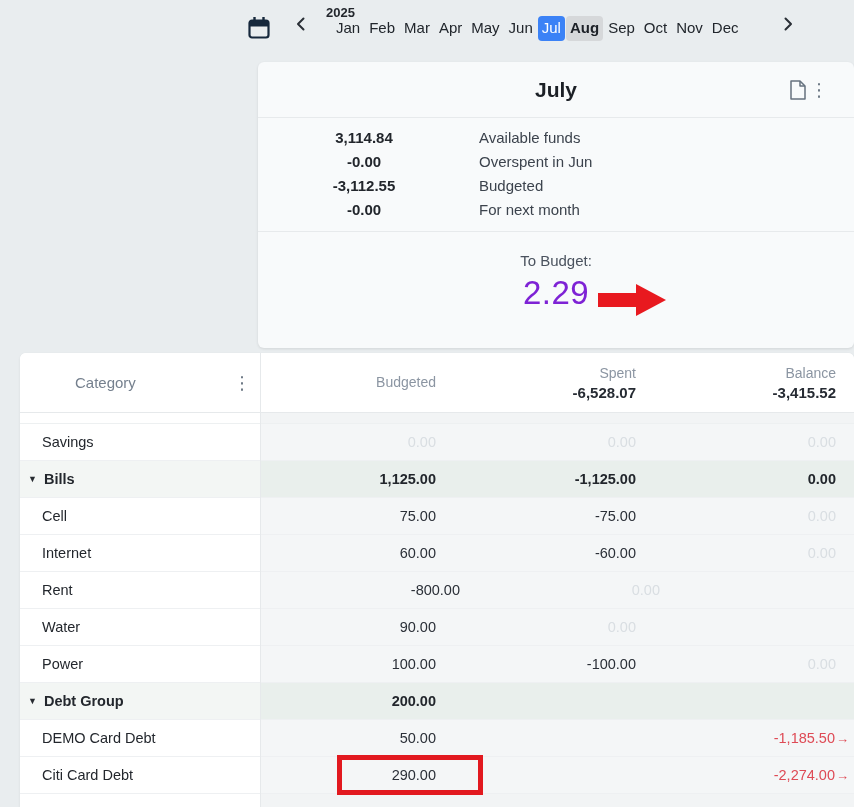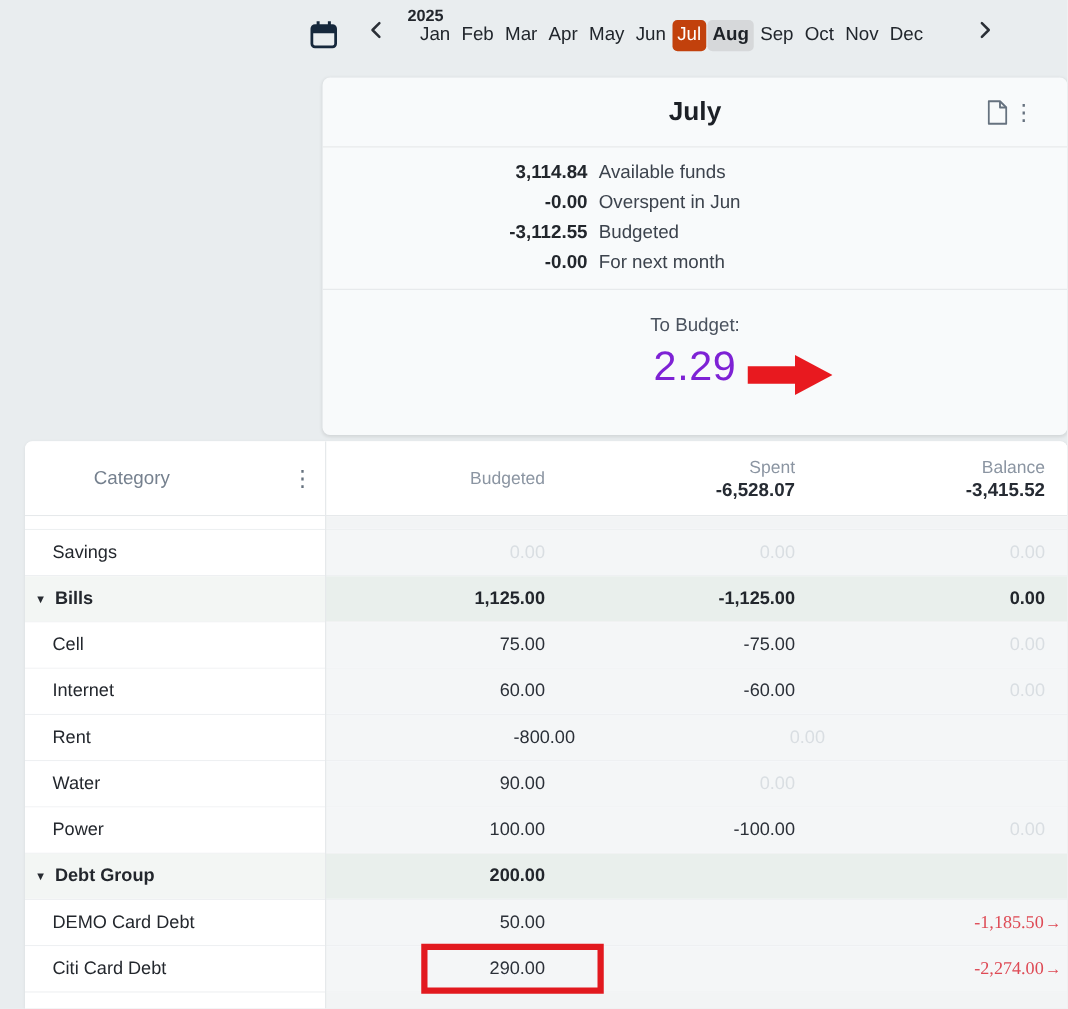--- a/index.html
+++ b/index.html
@@ -7,37 +7,37 @@
   body { font-family:"Liberation Sans", sans-serif; }
   .screen { position:relative; width:854px; height:807px; background:#e9edef; overflow:hidden; }
 
   
   .month-nav { position:absolute; left:244px; top:16px; width:590px; height:36px; display:flex; align-items:flex-start; }
   .cal-btn { margin-left:4px; cursor:pointer; display:flex; align-items:center; }
   .chev { margin-left:24px; cursor:pointer; display:flex; align-items:center; }
   .chev.right { margin-left:38px; }
   .months { display:flex; margin-left:24px; gap:1px; align-items:center; }
   .month { padding:3px 4px; border-radius:4px; font-size:15px; color:#21262c; cursor:pointer; line-height:1.25; }
-  .month.selected { background:#c2410c; color:#ffffff; }
+  .month.selected { background:#3b82f6; color:#ffffff; }
   .month.next { background:#d6d8da; font-weight:bold; color:#1d2127; }
   .year { position:absolute; left:82px; top:-11px; font-size:13px; font-weight:bold; color:#23272d; }
 
   
   .panel { position:absolute; left:258px; top:62px; width:596px; height:286px; background:#f8fafb;
            border-radius:6px; box-shadow:0 1px 3px rgba(0,0,0,.10); }
   .panel-header { height:56px; display:flex; align-items:center; justify-content:center; position:relative;
                   border-bottom:1px solid #e7eaec; }
   .panel-title { font-size:21px; font-weight:600; color:#1c2026; }
   .doc-btn { position:absolute; right:48px; top:18px; cursor:pointer; }
   .kebab { font-size:18px; color:#66727f; letter-spacing:0; line-height:1; cursor:pointer; }
   .panel-kebab { position:absolute; right:26px; top:19px; }
 
   .summary { height:114px; padding-top:11px; border-bottom:1px solid #e7eaec; }
   .sum-line { display:flex; align-items:baseline; height:24px; }
-  .sum-num { width:212px; text-align:right; font-weight:700; font-size:15px; color:#22262c; }
+  .sum-num { width:212px; text-align:center; font-weight:700; font-size:15px; color:#22262c; }
   .sum-lbl { margin-left:9px; font-size:15px; color:#3c434d; }
 
   .tobudget { position:relative; height:116px; text-align:center; padding-top:20px; }
   .tb-label { font-size:15px; color:#4a525e; }
   .tb-value { font-size:33px; color:#7e22d5; margin-top:5px; letter-spacing:.5px; }
   .annot-arrow { position:absolute; left:340px; top:52px; width:68px; height:32px; }
 
   
   .btable { position:absolute; left:20px; top:353px; width:834px; height:454px; background:#ffffff;
             border-radius:6px 6px 0 0; box-shadow:0 1px 3px rgba(0,0,0,.07); overflow:hidden; }
@@ -55,21 +55,21 @@
 
   .partial { height:11px; display:flex; border-bottom:1px solid #edf0f1; }
   .partial-bottom { height:13px; display:flex; border-bottom:none; }
   .p-l { width:240px; background:#fff; }
   .p-r { flex:1; background:#f2f4f5; }
 
   .row { height:37px; display:flex; border-bottom:1px solid #eef0f2; position:relative; cursor:pointer; }
   .cell-name { width:240px; display:flex; align-items:center; padding-left:22px; font-size:14.5px; color:#23272d; background:#fff; }
   .nums { flex:1; display:flex; align-items:center; padding-right:18px; background:#f4f6f7; }
   .c { text-align:right; font-size:14.5px; color:#2b3038; }
-  .c.flexr { display:flex; justify-content:flex-end; align-items:center;font-family:Liberation Serif, serif; }
+  .c.flexr { display:flex; justify-content:flex-end; align-items:center; }
 
   .row.group .cell-name { padding-left:8px; font-weight:700; background:#f3f6f4; }
   .row.group .nums { background:#e9efec; }
   .row.group .c { font-weight:700; color:#22262c; }
   .tri { font-size:9px; margin-right:7px; color:#272b31; }
 
   .faded { color:#d9dee2 !important; font-weight:400 !important; }
   .neg { color:#de4a55 !important; font-weight:400 !important; }
   .goal-arrow { font-size:13px; color:#de4a55; margin-left:1px; margin-right:-13px; }
 

